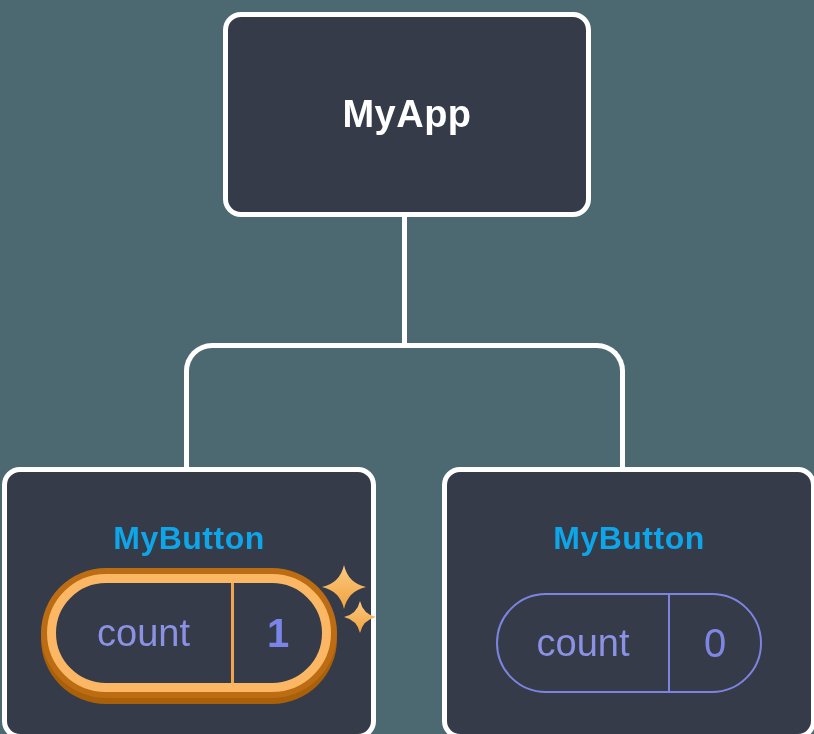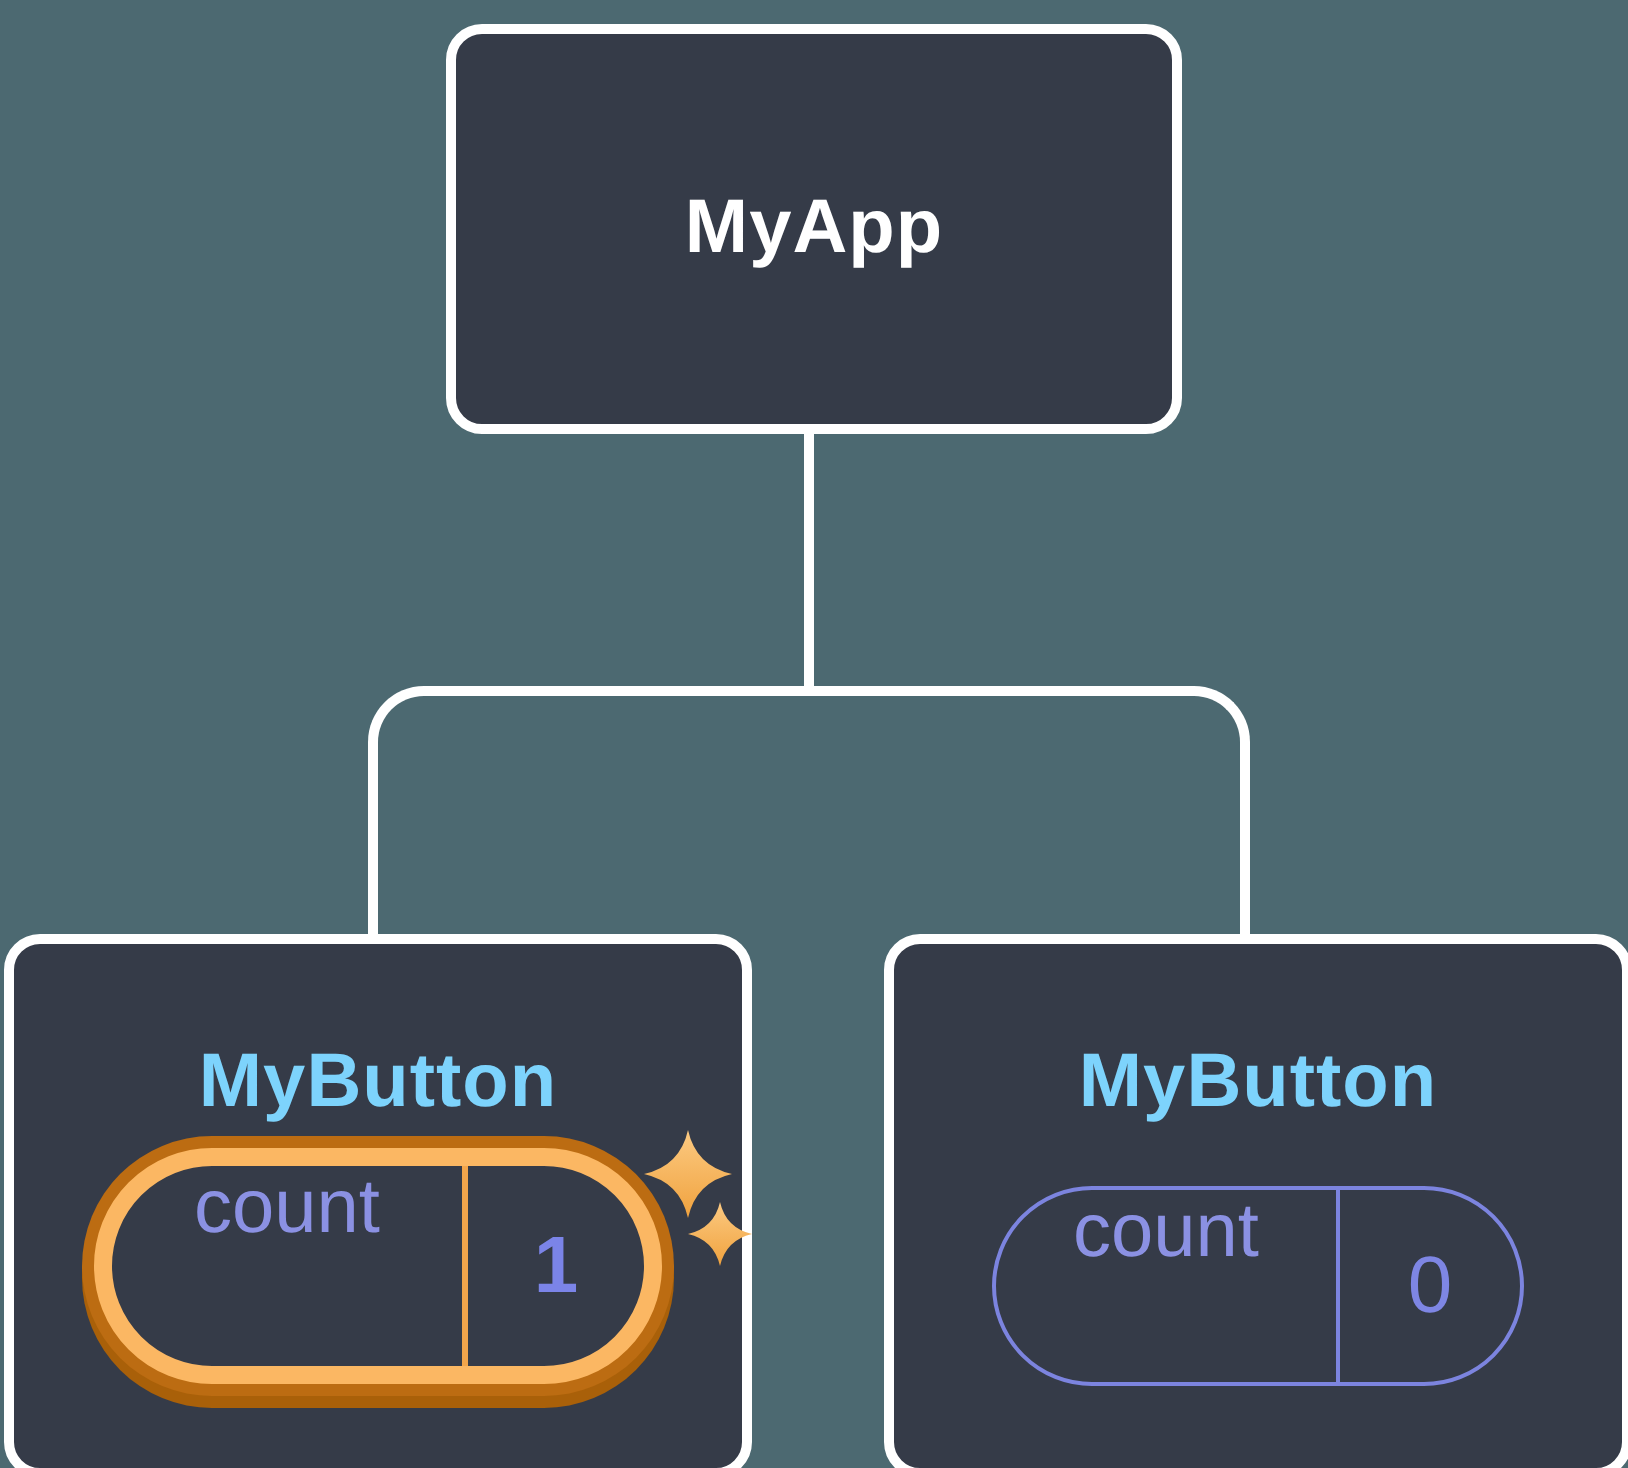--- a/index.html
+++ b/index.html
@@ -25,21 +25,21 @@
   }
   .root-node .node-label {
     color: #FFFFFF; font-size: 38px; font-weight: 600; letter-spacing: 0.5px;
   }
   .child-node { width: 374px; height: 272px; top: 467px; }
   .child-node.left  { left: 2px; }
   .child-node.right { left: 442px; }
   .card-title {
     position: absolute; left: 0; right: 0; top: 48px;
     text-align: center;
-    color: #7dd3fc; font-size: 38px; font-weight: 600; letter-spacing: 0.5px;
+    color: #0ea5e9; font-size: 32px; font-weight: 600; letter-spacing: 0.5px;
   }
 
   
   .connector-trunk {
     position: absolute; left: 402px; top: 213px;
     width: 5px; height: 133px; background: #FFFFFF;
   }
   .connector-branch {
     position: absolute; left: 184px; top: 343px;
     width: 441px; height: 127px;
@@ -61,21 +61,21 @@
     background: #353B48;
   }
   .pill-normal {
     top: 121px;
     width: 266px; height: 100px;
     border: 2px solid #7C84DF;
     background: #353B48;
     border-radius: 50px;
   }
   .pill-section-key {
-    flex: 1; display: flex; justify-content: center;
+    flex: 1; display: flex; align-items: center; justify-content: center;
   }
   .pill-section-value {
     display: flex; align-items: center; justify-content: center;
   }
   .pill-hl .pill-section-value { width: 88px; }
   .pill-normal .pill-section-value { width: 90px; }
   .pill-divider { width: 3px; }
   .pill-divider.orange { background: #F2A54B; }
   .pill-divider.purple { width: 2px; background: #7C84DF; }
 

